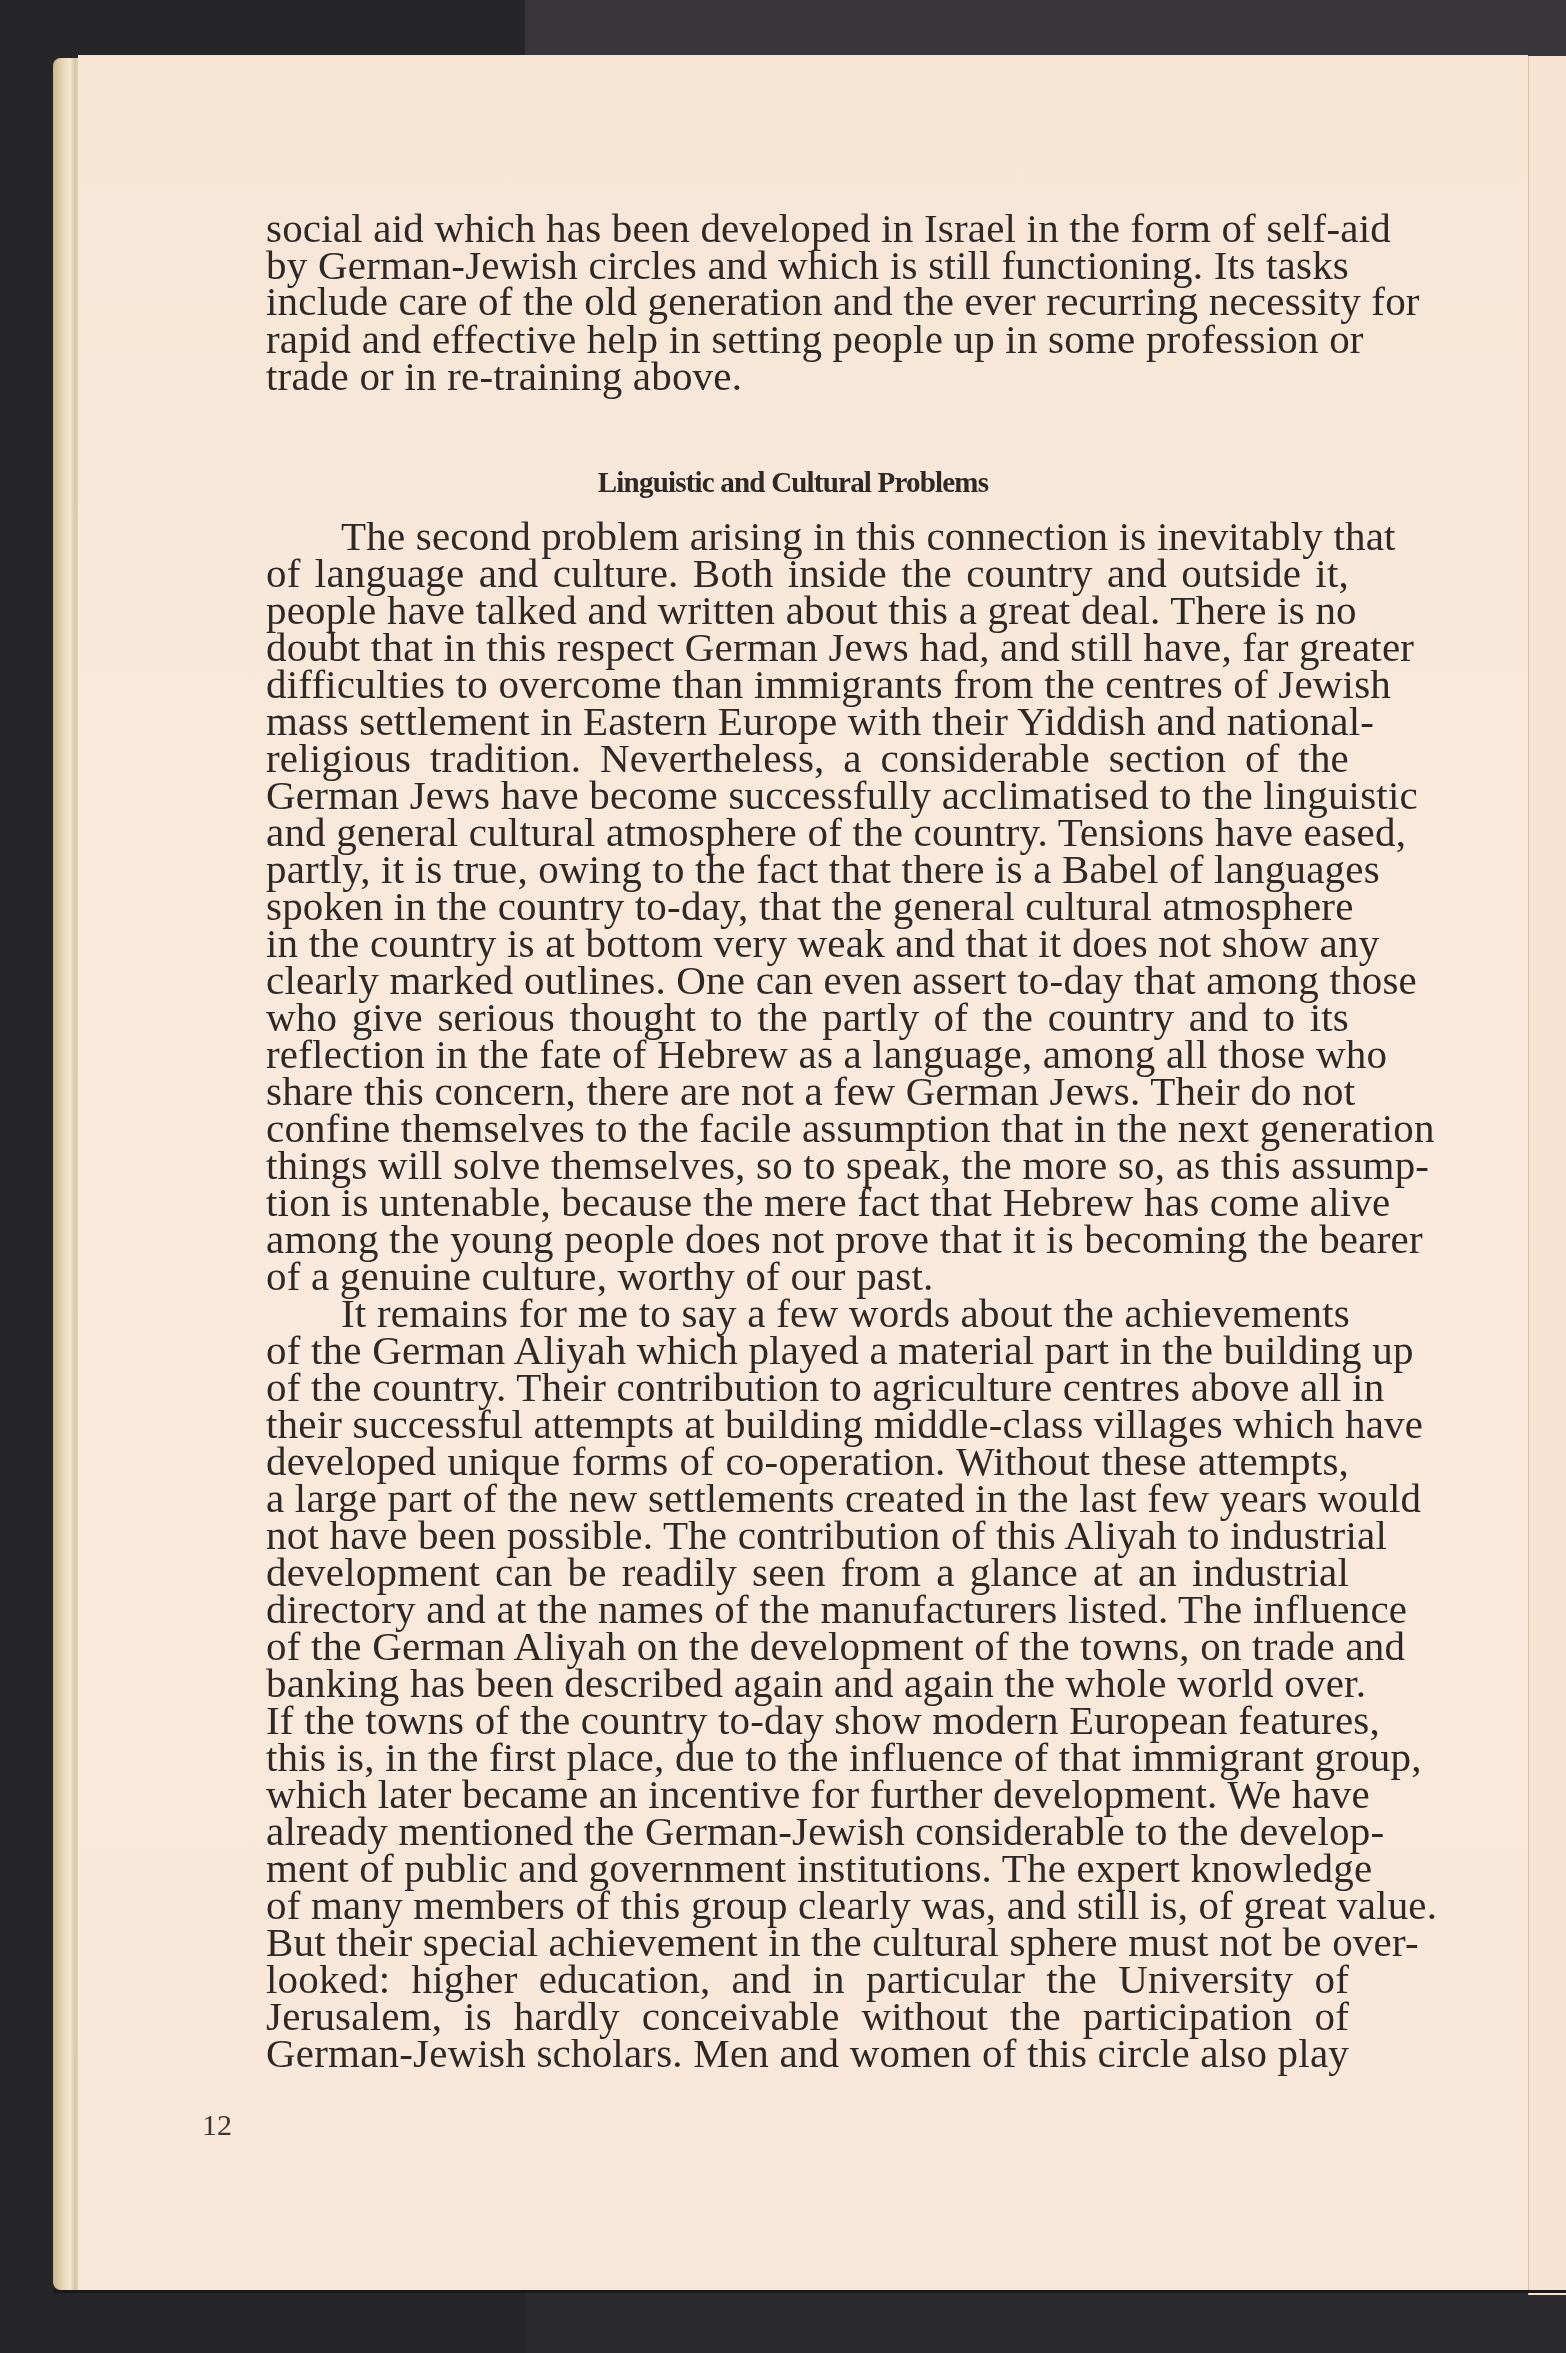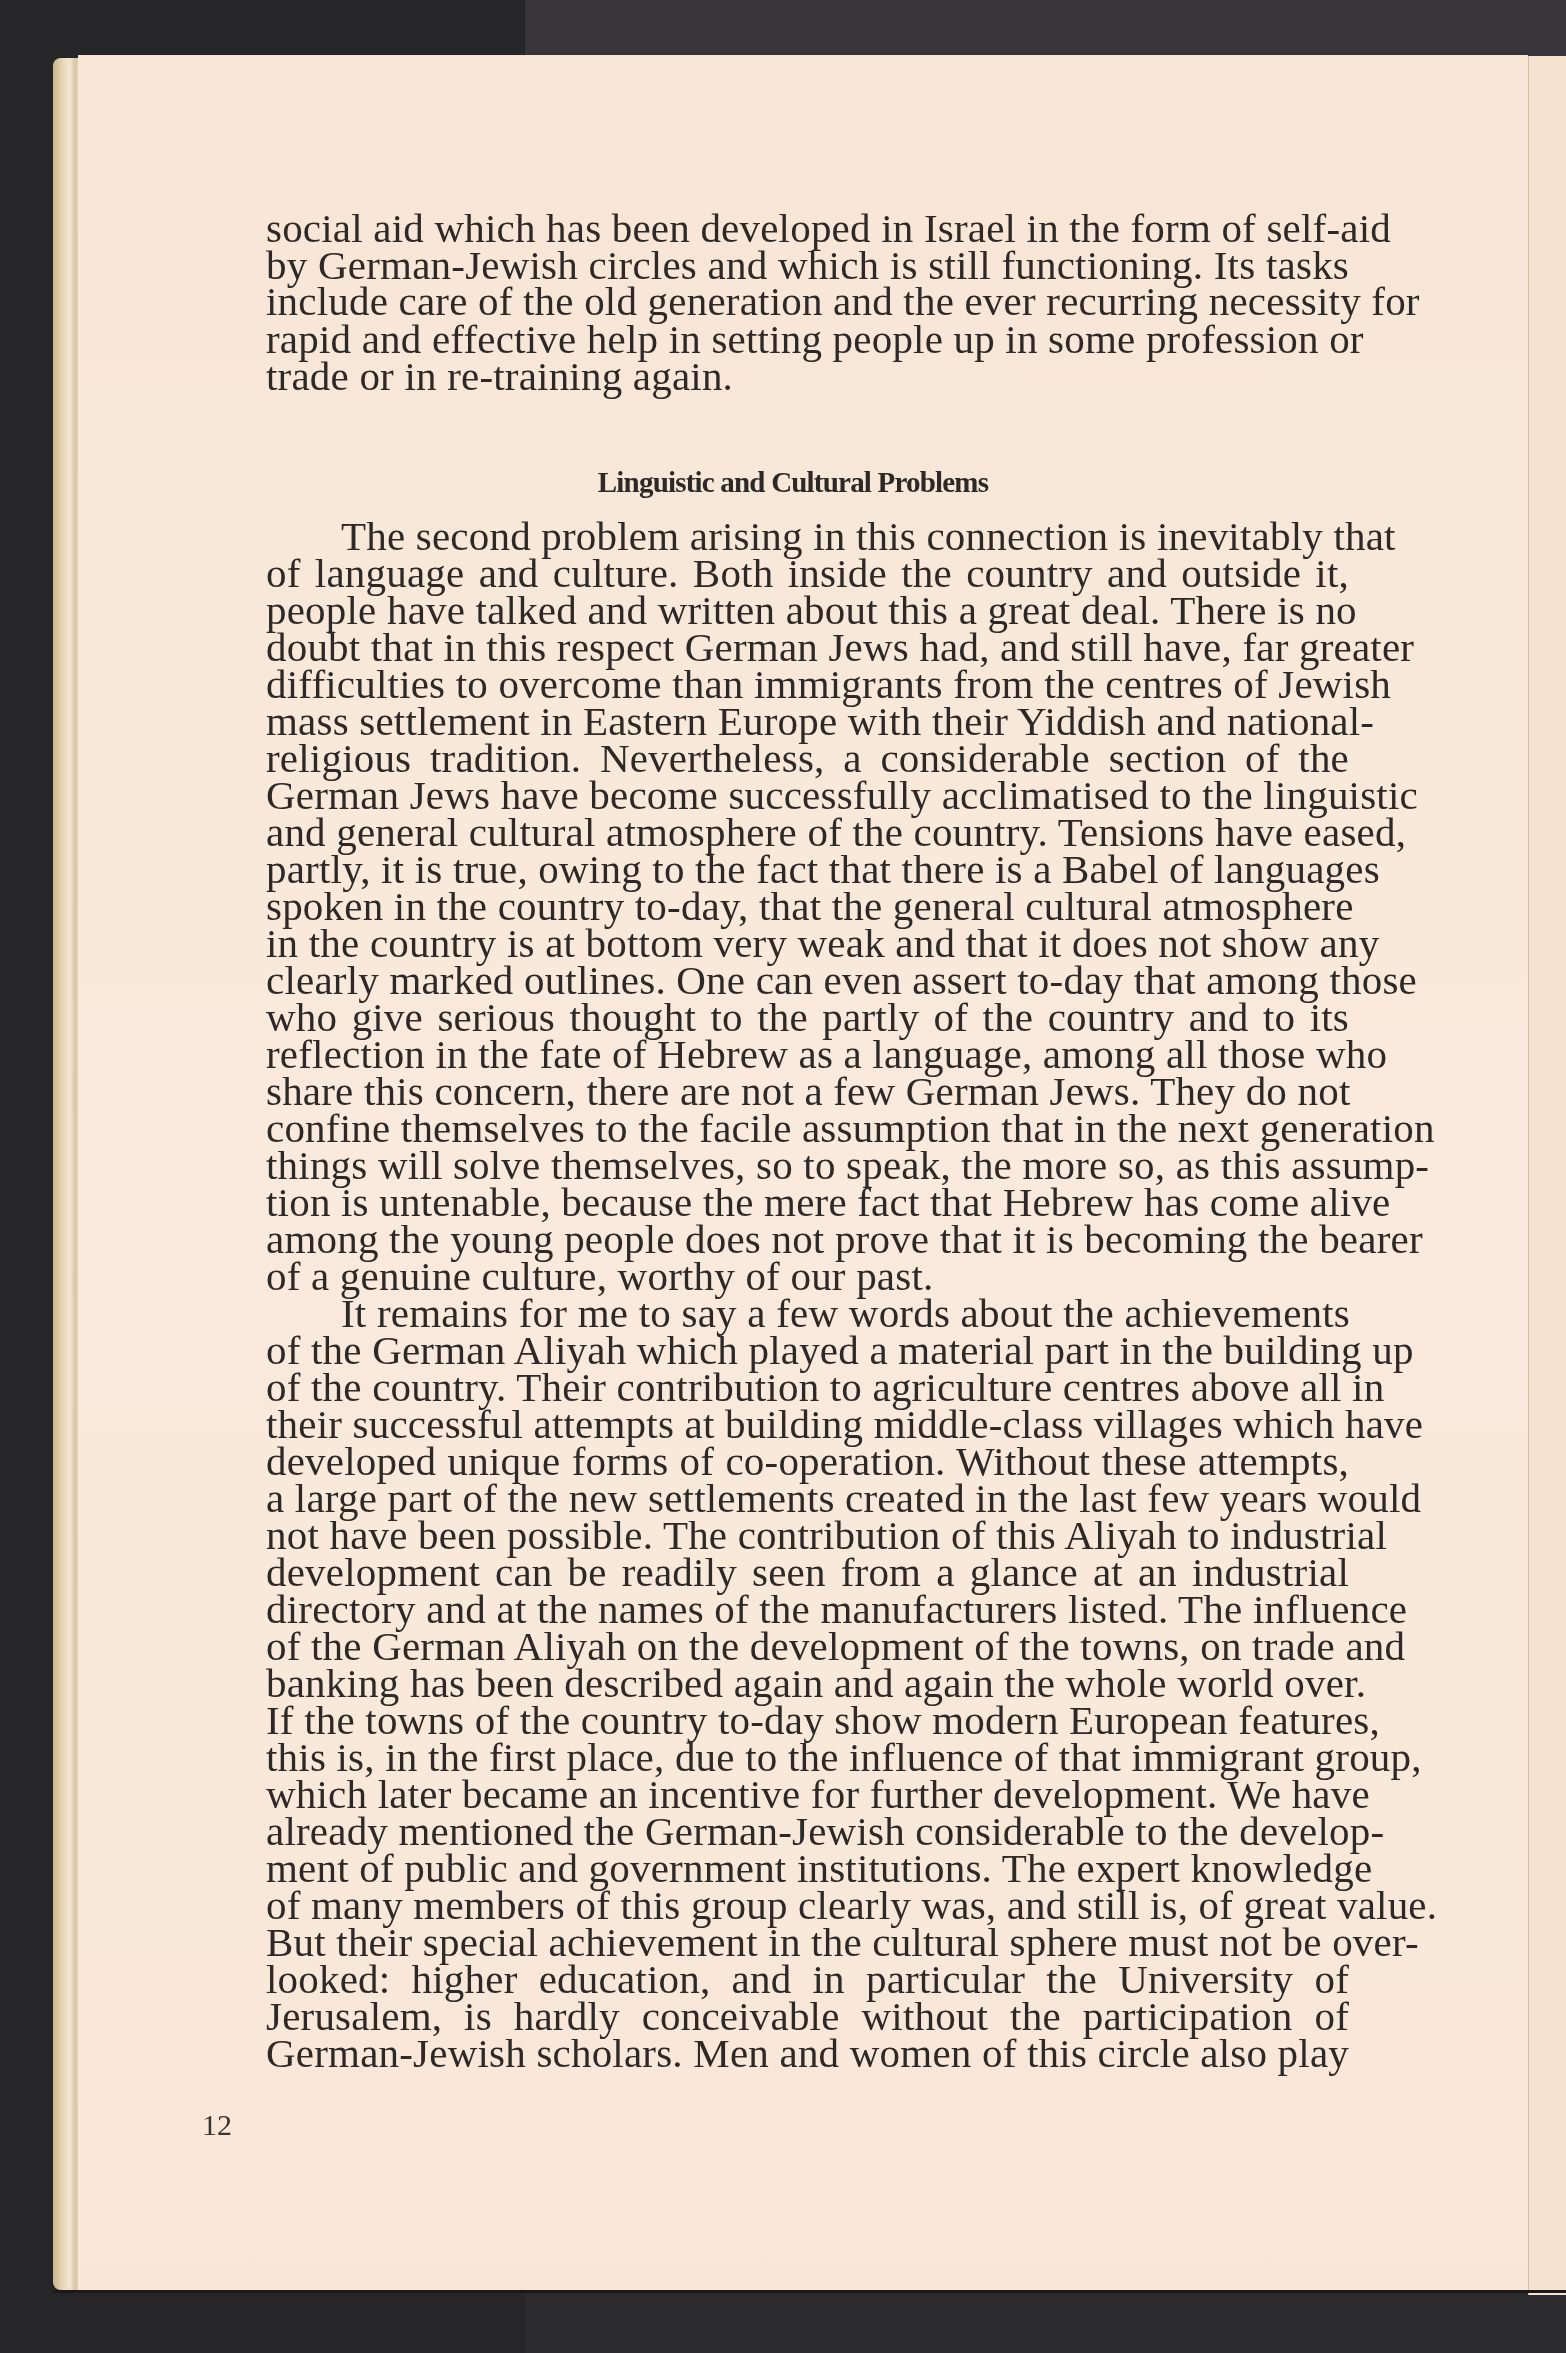--- a/index.html
+++ b/index.html
@@ -61,42 +61,42 @@
 <div class="page-stack"></div>
 <div class="page"></div>
 <div class="next-page"></div>
 <div class="bottom-shadow"></div>
 
 <div>
   <div class="line" style="top:210px">social aid which has been developed in Israel in the form of self-aid</div>
   <div class="line" style="top:247px">by German-Jewish circles and which is still functioning.  Its tasks</div>
   <div class="line" style="top:283px">include care of the old generation and the ever recurring necessity for</div>
   <div class="line" style="top:321px">rapid and effective help in setting people up in some profession or</div>
-  <div class="line last" style="top:358px">trade or in re-training again.</div>
+  <div class="line last" style="top:358px">trade or in re-training above.</div>
 </div>
 
 <div class="heading">Linguistic and Cultural Problems</div>
 
 <div>
   <div class="line indent" style="top:518px">The second problem arising in this connection is inevitably that</div>
   <div class="line" style="top:555px">of language and culture.  Both inside the country and outside it,</div>
   <div class="line" style="top:592px">people have talked and written about this a great deal.  There is no</div>
   <div class="line" style="top:629px">doubt that in this respect German Jews had, and still have, far greater</div>
   <div class="line" style="top:666px">difficulties to overcome than immigrants from the centres of Jewish</div>
   <div class="line" style="top:703px">mass settlement in Eastern Europe with their Yiddish and national-</div>
   <div class="line" style="top:740px">religious tradition.  Nevertheless, a considerable section of the</div>
   <div class="line" style="top:777px">German Jews have become successfully acclimatised to the linguistic</div>
   <div class="line" style="top:814px">and general cultural atmosphere of the country.  Tensions have eased,</div>
   <div class="line" style="top:851px">partly, it is true, owing to the fact that there is a Babel of languages</div>
   <div class="line" style="top:888px">spoken in the country to-day, that the general cultural atmosphere</div>
   <div class="line" style="top:925px">in the country is at bottom very weak and that it does not show any</div>
   <div class="line" style="top:962px">clearly marked outlines.  One can even assert to-day that among those</div>
   <div class="line" style="top:999px">who give serious thought to the partly of the country and to its</div>
   <div class="line" style="top:1036px">reflection in the fate of Hebrew as a language, among all those who</div>
-  <div class="line" style="top:1073px">share this concern, there are not a few German Jews.  They do not</div>
+  <div class="line" style="top:1073px">share this concern, there are not a few German Jews.  Their do not</div>
   <div class="line" style="top:1110px">confine themselves to the facile assumption that in the next generation</div>
   <div class="line" style="top:1147px">things will solve themselves, so to speak, the more so, as this assump-</div>
   <div class="line" style="top:1184px">tion is untenable, because the mere fact that Hebrew has come alive</div>
   <div class="line" style="top:1221px">among the young people does not prove that it is becoming the bearer</div>
   <div class="line last" style="top:1258px">of a genuine culture, worthy of our past.</div>
 </div>
 
 <div>
   <div class="line indent" style="top:1295px">It remains for me to say a few words about the achievements</div>
   <div class="line" style="top:1332px">of the German Aliyah which played a material part in the building up</div>

